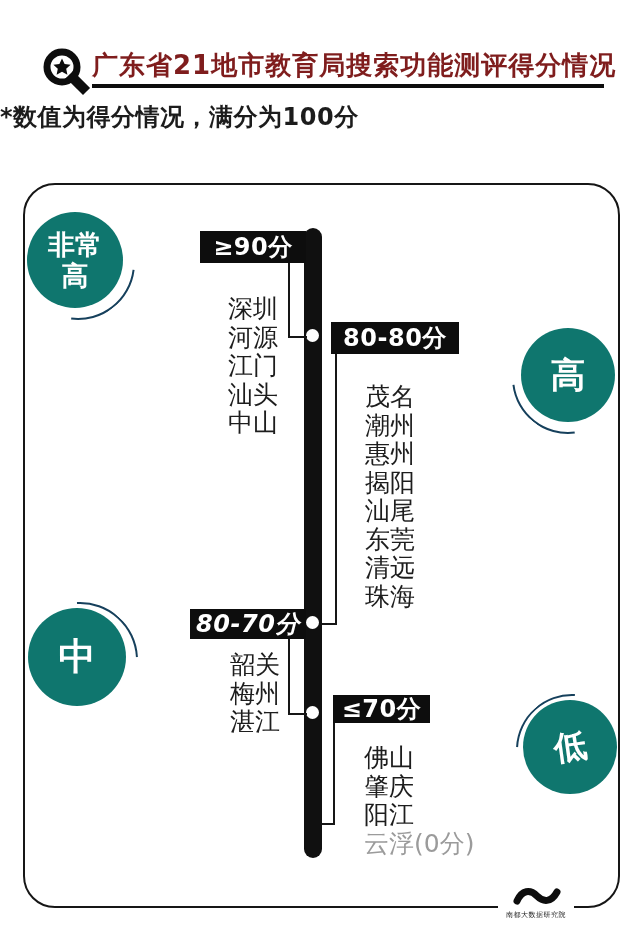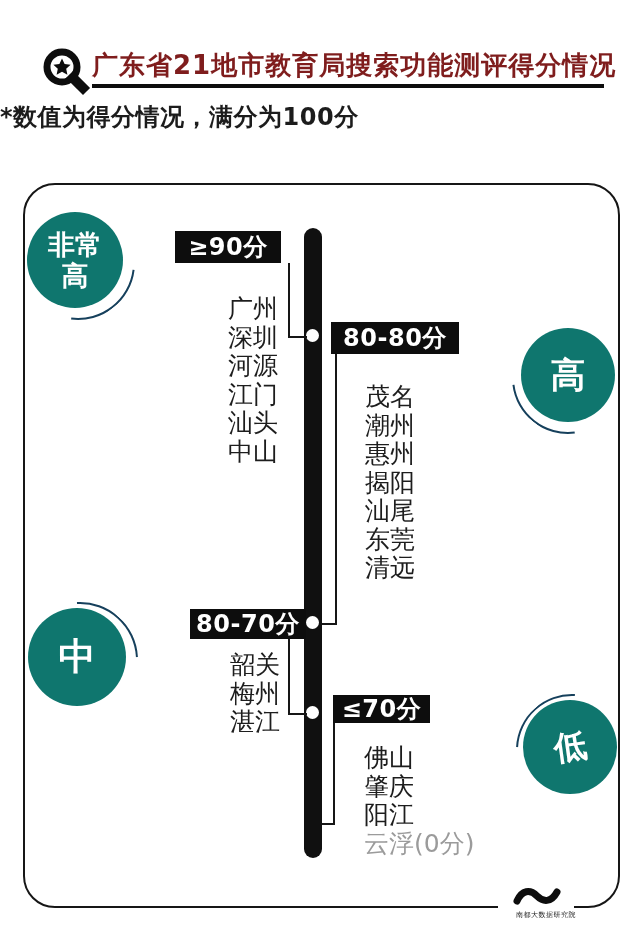--- a/index.html
+++ b/index.html
@@ -42,23 +42,23 @@
   .bk2{left:322px;top:354px;width:13px;height:269px;}
   .bk3{left:288px;top:639px;width:17px;height:74px;}
   .bk4{left:322px;top:723px;width:11px;height:100px;}
 
   
   .range-label{
     background:#0d0d0d;color:#ffffff;font-weight:800;
     display:flex;align-items:center;justify-content:center;
     font-size:24px;letter-spacing:0.5px;white-space:nowrap;
   }
-  .rl1{left:175px;top:231px;width:106px;height:32px;}
+  .rl1{left:200px;top:231px;width:106px;height:32px;}
   .rl2{left:331px;top:322px;width:128px;height:32px;}
-  .rl3{left:190px;top:609px;width:116px;height:30px;}
+  .rl3{left:190px;top:609px;width:116px;height:30px;font-style:italic;}
   .rl4{left:333px;top:695px;width:97px;height:28px;}
 
   
   .city-list{font-size:25px;line-height:28.5px;color:#1d1d1d;font-weight:500;}
   .city-list.right-side{text-align:left;}
   .city-list.left-side{text-align:right;}
   .cl1{left:170px;top:295px;width:108px;}
   .cl2{left:365px;top:383px;width:140px;}
   .cl3{left:170px;top:651px;width:110px;}
   .cl4{left:364px;top:744px;width:180px;}
@@ -82,21 +82,21 @@
   }
   .arc1{left:21px;top:206px;width:110px;height:110px;border-bottom-color:#16405c;transform:rotate(-38deg);}
   .arc2{left:512px;top:322px;width:108px;height:108px;border-bottom-color:#16405c;transform:rotate(38deg);}
   .arc3{left:22px;top:602px;width:112px;height:112px;border-top-color:#16405c;transform:rotate(42deg);}
   .arc4{left:516px;top:694px;width:108px;height:108px;border-top-color:#16405c;transform:rotate(-42deg);}
 
   
   .logo-patch{left:498px;top:896px;width:76px;height:16px;background:#ffffff;}
   .logo-wave{left:512px;top:886px;width:50px;height:22px;}
   .logo-text{
-    left:496px;top:910px;width:80px;text-align:right;
+    left:496px;top:910px;width:80px;text-align:center;
     font-size:7px;color:#1a1a1a;letter-spacing:0.5px;white-space:nowrap;
   }
 </style>
 </head>
 <body>
 
 <div class="stage">
 
   <svg class="abs" style="left:40px;top:46px;" width="52" height="50" viewBox="0 0 52 50">
     <circle cx="22" cy="21" r="15" fill="none" stroke="#0d0d0d" stroke-width="7"></circle>
@@ -118,35 +118,35 @@
   <div class="abs bracket bracket-r bk2"></div>
   <div class="abs bracket bracket-l bk3"></div>
   <div class="abs bracket bracket-r bk4"></div>
 
   <div class="abs range-label rl1">≥90分</div>
   <div class="abs range-label rl2">80-80分</div>
   <div class="abs range-label rl3">80-70分</div>
   <div class="abs range-label rl4">≤70分</div>
 
   <div class="abs city-list left-side cl1">
-      <div class="city-line">广州</div>
       <div class="city-line">深圳</div>
       <div class="city-line">河源</div>
       <div class="city-line">江门</div>
       <div class="city-line">汕头</div>
       <div class="city-line">中山</div>
     </div>
   <div class="abs city-list right-side cl2">
       <div class="city-line">茂名</div>
       <div class="city-line">潮州</div>
       <div class="city-line">惠州</div>
       <div class="city-line">揭阳</div>
       <div class="city-line">汕尾</div>
       <div class="city-line">东莞</div>
       <div class="city-line">清远</div>
+      <div class="city-line">珠海</div>
     </div>
   <div class="abs city-list left-side cl3">
       <div class="city-line">韶关</div>
       <div class="city-line">梅州</div>
       <div class="city-line">湛江</div>
     </div>
   <div class="abs city-list right-side cl4">
       <div class="city-line">佛山</div>
       <div class="city-line">肇庆</div>
       <div class="city-line">阳江</div>

